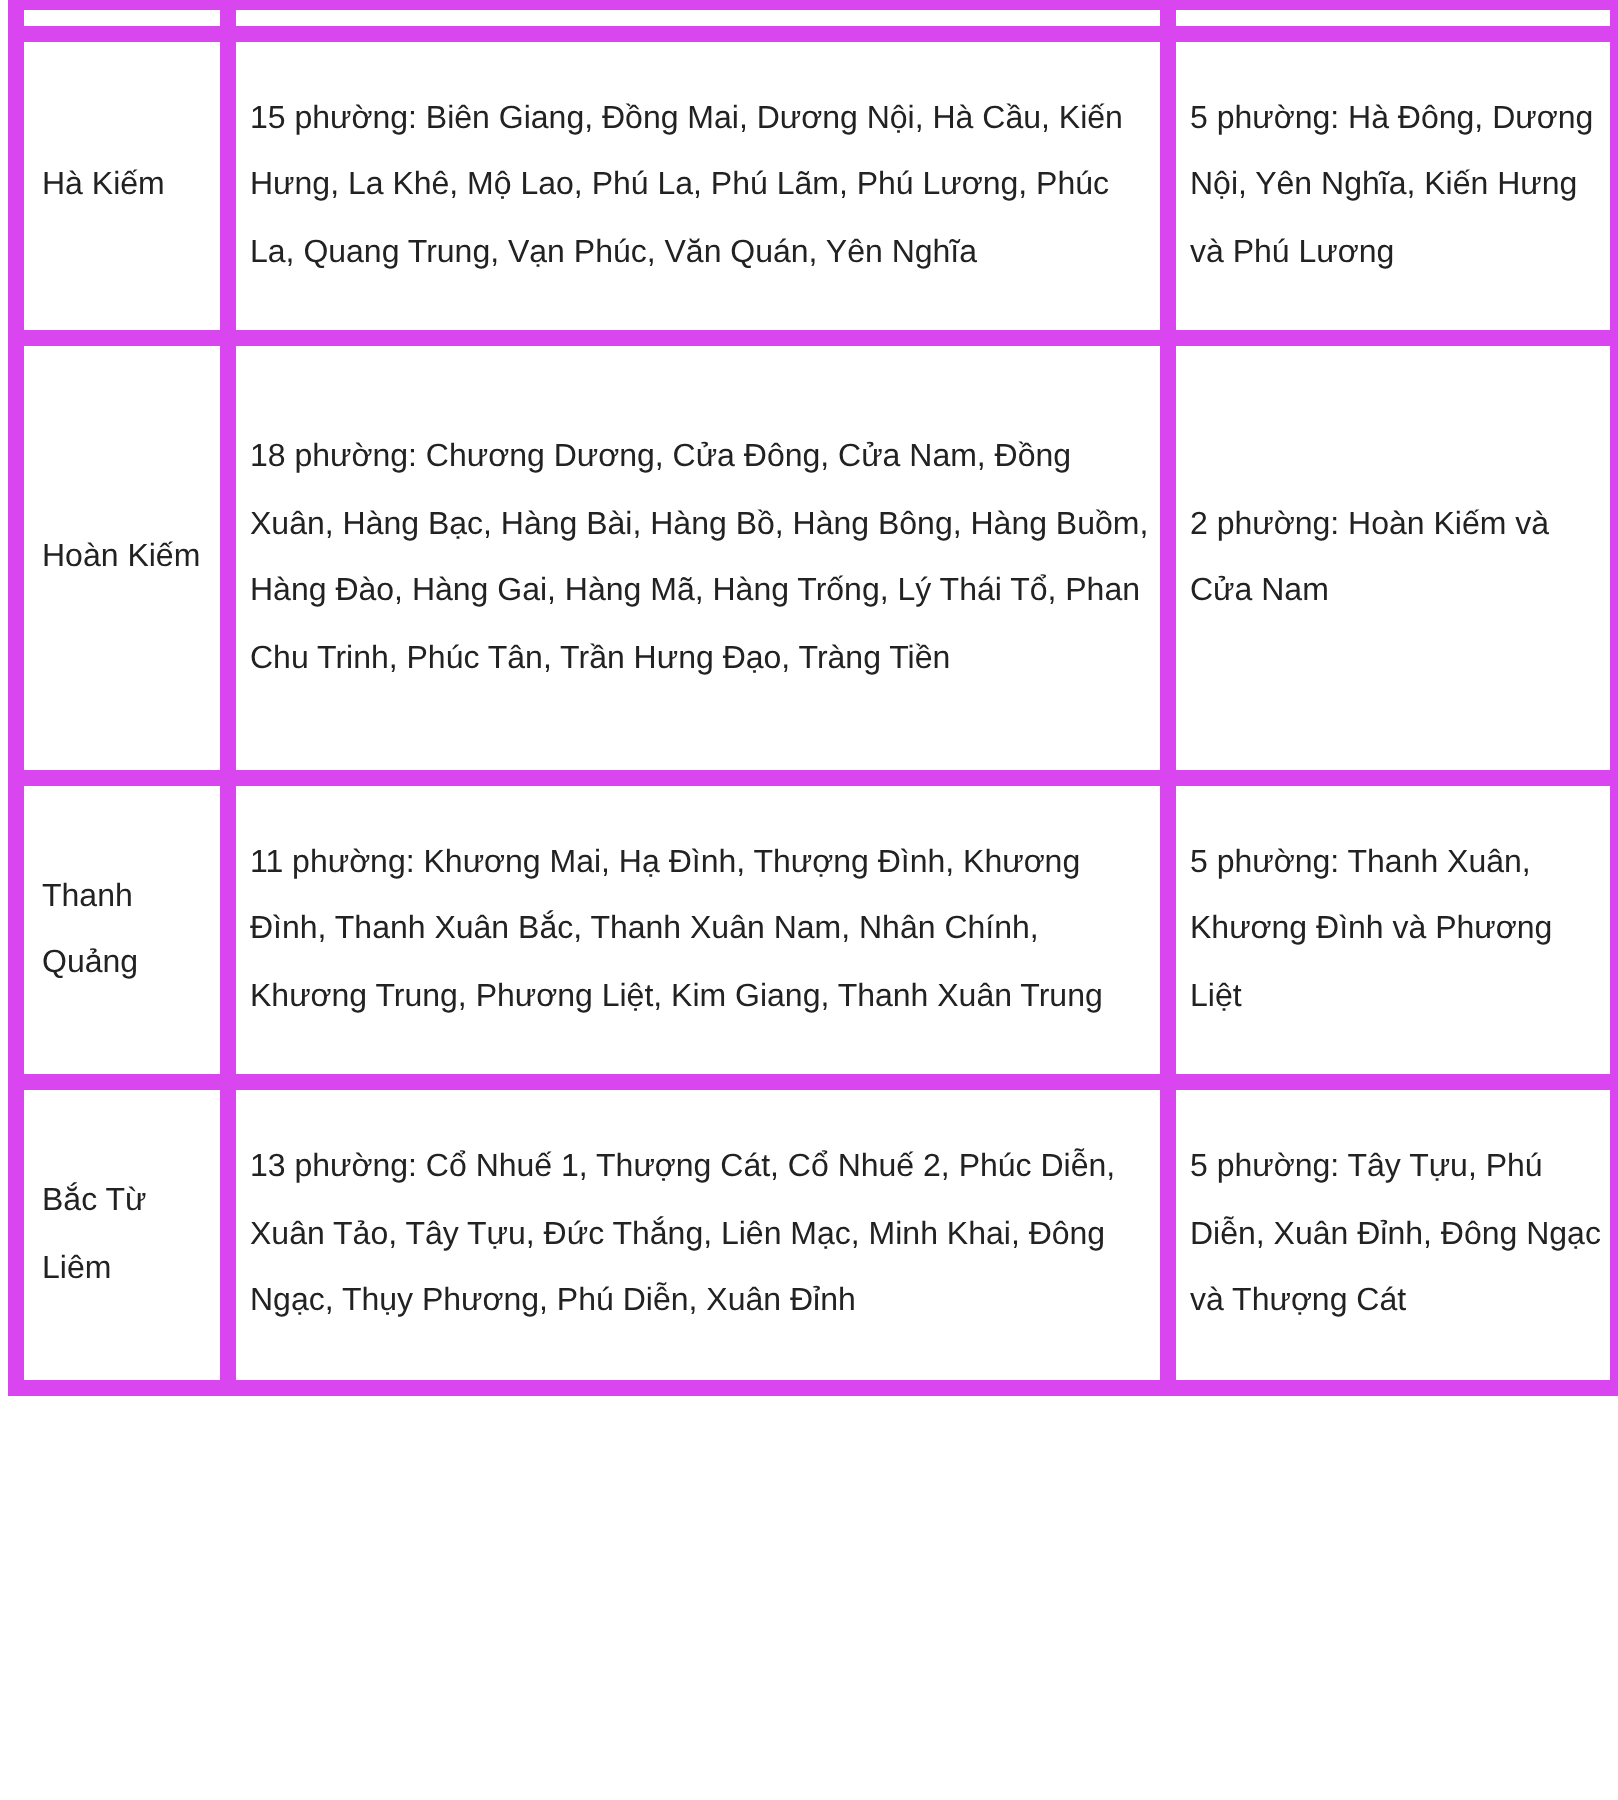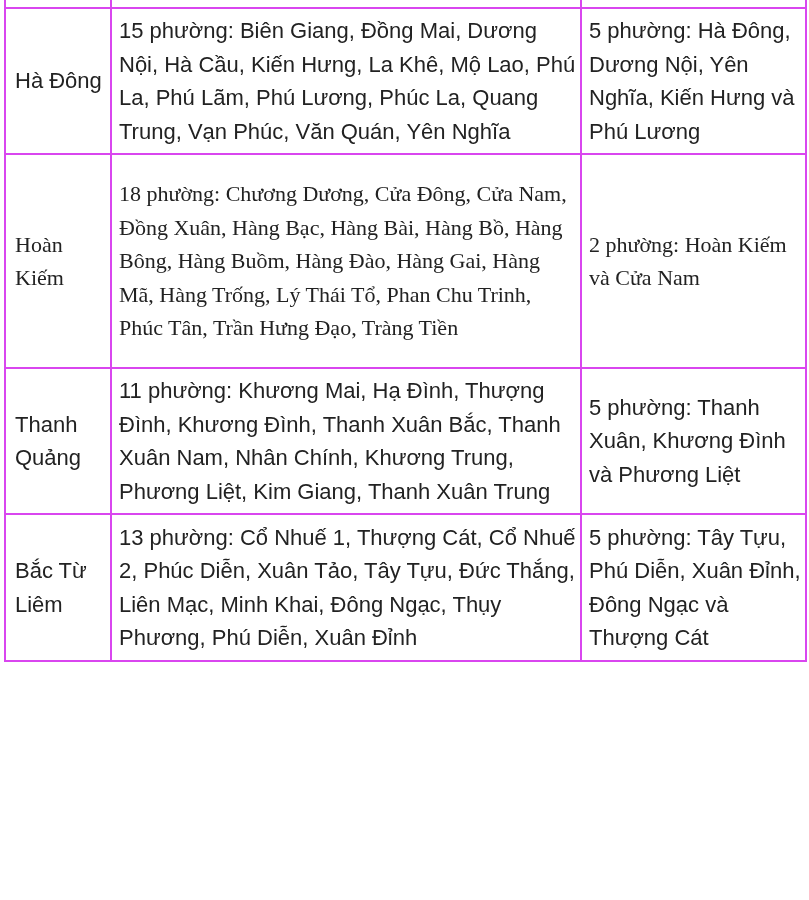--- a/index.html
+++ b/index.html
@@ -20,33 +20,33 @@
       left: 4px;
       top: -3px;
       width: 801px;
     }
     table {
       border-collapse: collapse;
       width: 801px;
       table-layout: fixed;
     }
     td {
-      border: 2px solid #d946ef;
-      font-size: 22px;
+      border: 8px solid #d946ef;
+      font-size: 16px;
       line-height: 33.5px;
       vertical-align: middle;
       padding: 0 6px;
       word-wrap: break-word;
     }
     col.c1 { width: 106px; }
     col.c2 { width: 470px; }
     col.c3 { width: 225px; }
     tr.top-stub td { height: 8px; padding: 0; line-height: 8px; }
     tr.r-hadong td { height: 144px; }
-    tr.r-hoankiem td { height: 212px; font-family: Liberation Serif, serif; }
+    tr.r-hoankiem td { height: 212px; }
     tr.r-tayho td { height: 110px; }
     tr.r-thanhxuan td { height: 144px; }
     tr.r-bactuliem td { height: 145px; }
     tr.r-namtuliem td { height: 110px; }
     td.district { padding-left: 9px; padding-right: 4px; }
     td.old { padding-left: 7px; padding-right: 4px; }
     td.new { padding-left: 7px; padding-right: 4px; }
   </style>
 </head>
 <body>
@@ -58,21 +58,21 @@
         <col class="c2">
         <col class="c3">
     </colgroup>
     <tbody>
       <tr class="top-stub">
         <td></td>
         <td></td>
         <td></td>
       </tr>
       <tr class="r-hadong">
-        <td class="district">Hà Đông</td>
+        <td class="district">Hà Kiếm</td>
         <td class="old">15 phường: Biên Giang, Đồng Mai, Dương Nội, Hà Cầu, Kiến Hưng, La Khê, Mộ Lao, Phú La, Phú Lãm, Phú Lương, Phúc La, Quang Trung, Vạn Phúc, Văn Quán, Yên Nghĩa</td>
         <td class="new">5 phường: Hà Đông, Dương Nội, Yên Nghĩa, Kiến Hưng và Phú Lương</td>
       </tr>
       <tr class="r-hoankiem">
         <td class="district">Hoàn Kiếm</td>
         <td class="old">18 phường: Chương Dương, Cửa Đông, Cửa Nam, Đồng Xuân, Hàng Bạc, Hàng Bài, Hàng Bồ, Hàng Bông, Hàng Buồm, Hàng Đào, Hàng Gai, Hàng Mã, Hàng Trống, Lý Thái Tổ, Phan Chu Trinh, Phúc Tân, Trần Hưng Đạo, Tràng Tiền</td>
         <td class="new">2 phường: Hoàn Kiếm và Cửa Nam</td>
       </tr>
       <tr class="r-thanhxuan">
         <td class="district">Thanh Quảng</td>

